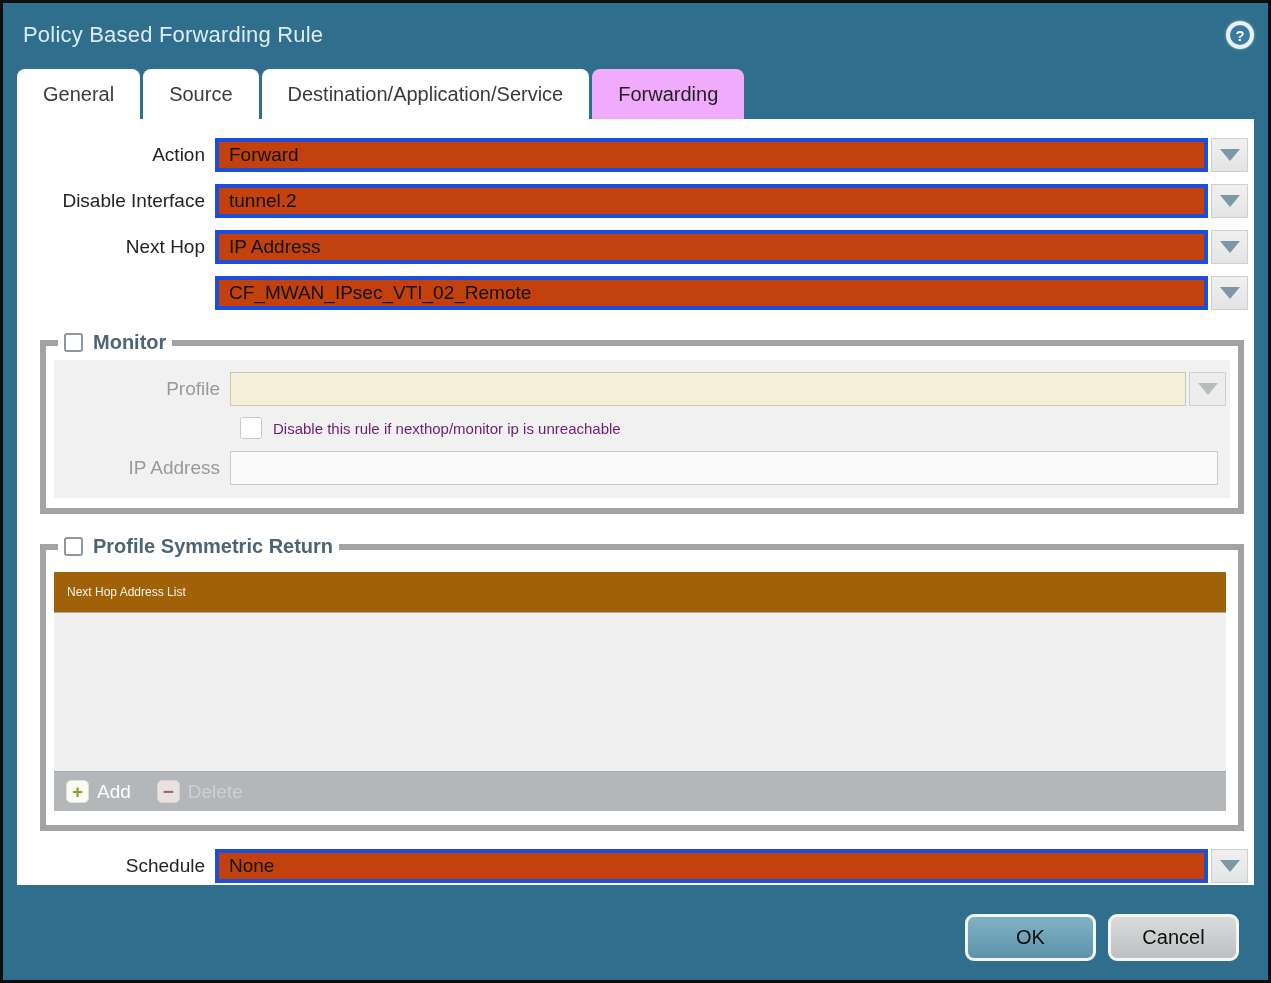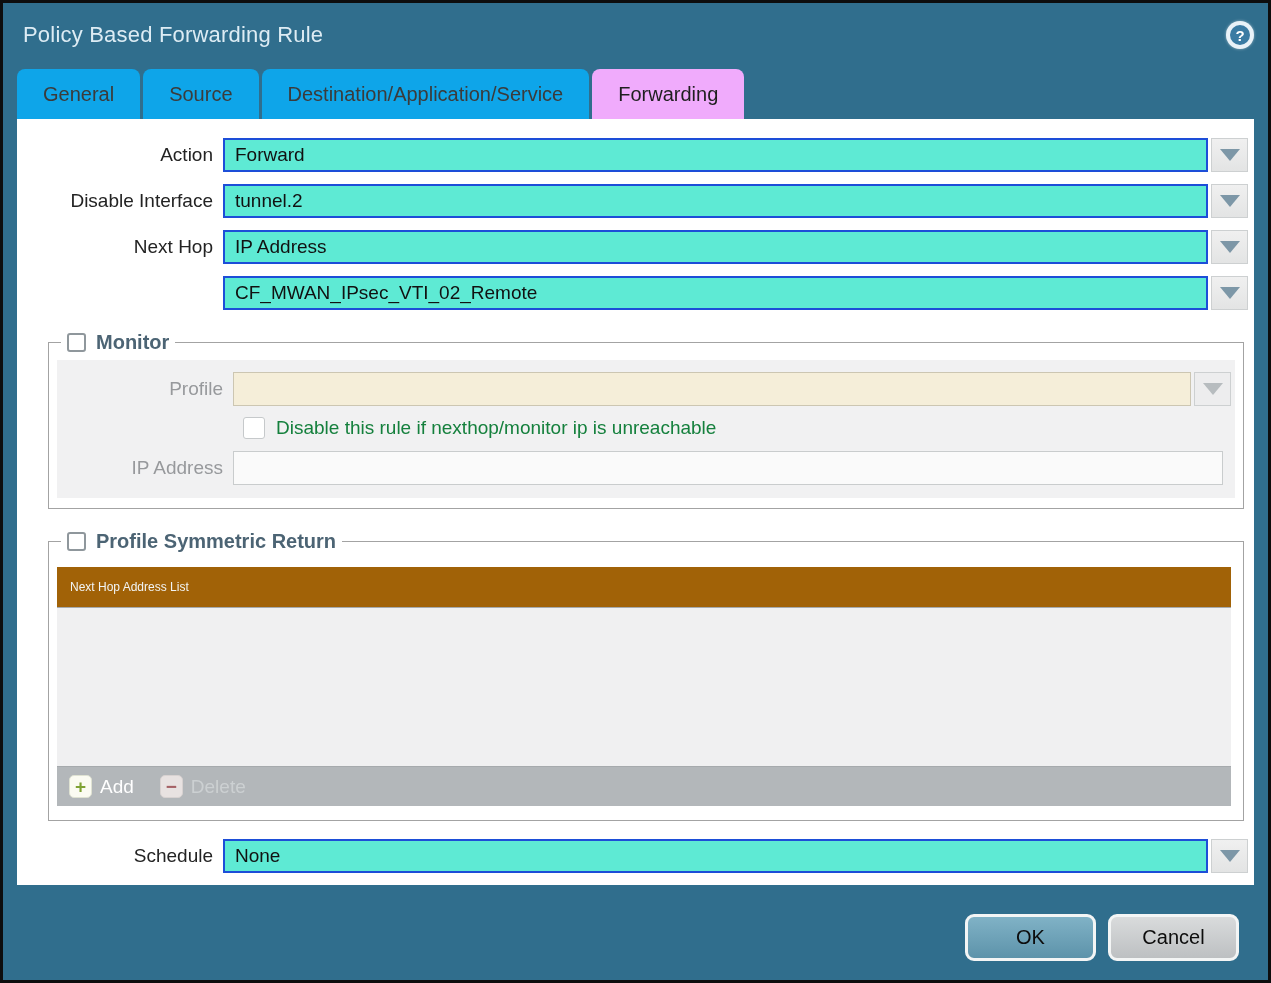--- a/index.html
+++ b/index.html
@@ -35,43 +35,43 @@
     display:flex; align-items:center; justify-content:center;
   }
 
   
   .tabbar {
     flex:0 0 auto; height:52px;
     display:flex; gap:3px; align-items:flex-end;
     padding-left:14px;
   }
   .tab {
-    background:#0ea5e9; color:#3b3b3b;
+    background:#ffffff; color:#3b3b3b;
     font-size:20px; height:50px; line-height:50px;
     padding:0 26px; border-radius:8px 8px 0 0;
     white-space:nowrap; cursor:pointer;
   }
   .tab.active { background:#f0abfc; color:#1f1f1f; }
 
   
   .content {
     background:#ffffff;
     margin:0 14px; flex:0 0 766px;
-    padding:19px 6px 0 8px;
+    padding:19px 6px 0 0;
     overflow:hidden;
   }
   .field-row { display:flex; align-items:center; margin-bottom:12px; }
   .field-label {
     width:198px; flex:0 0 198px; text-align:right;
     padding-right:10px; font-size:19px; color:#232323;
   }
   .field-control { flex:1; display:flex; align-items:center; }
   .text-input {
     flex:1; height:34px;
-    border:2px solid #1d4ed8; background:#5eead4;
+    border:4px solid #1d4ed8; background:#c2410c;
     font-size:19px; color:#111; padding:0 10px;
     font-family:"Liberation Sans", sans-serif;
     outline:none; min-width:0;
   }
   .dd-btn {
     width:37px; height:34px; margin-left:3px; flex:0 0 37px;
     background:linear-gradient(#f0f0f0,#e3e4e4);
     border:1px solid #cdd0d1;
     display:flex; align-items:center; justify-content:center;
     cursor:pointer;
@@ -80,21 +80,21 @@
     width:0; height:0;
     border-left:10px solid transparent;
     border-right:10px solid transparent;
     border-top:12px solid #7d97a7;
   }
   .dd-btn.disabled { background:#ededee; }
   .dd-btn.disabled .dd-tri { border-top-color:#b7bcbf; }
 
   
   fieldset {
-    border:1px solid #a3a3a3;
+    border:6px solid #a3a3a3;
     margin:21px 4px 0 23px;
     padding:6px 8px 10px 8px;
   }
   legend {
     display:flex; align-items:center; gap:10px;
     font-weight:bold; color:#4c6474; font-size:20px;
     padding:0 6px; margin-left:4px;
   }
   .cb {
     width:19px; height:19px; flex:0 0 19px;
@@ -108,21 +108,21 @@
 
   .monitor-panel { background:#f1f1f2; padding:12px 4px 13px 0; }
   .monitor-panel .field-label { width:176px; flex:0 0 176px; color:#97999c; }
   .cream-input {
     background:#f5eed9; border:1px solid #ccc6b2;
   }
   .plain-input {
     background:#fafafa; border:1px solid #c9cccd;
   }
   .cbrow { display:flex; align-items:center; gap:11px; margin:11px 0 12px 186px; }
-  .cbrow-label { font-size:19px; color:#15803d; }
+  .cbrow-label { font-size:15px; color:#701a75; }
   .monitor-panel .field-row { margin-bottom:0; }
   .monitor-panel .row-profile { margin-bottom:0; }
 
   
   .sym-fieldset { padding:14px 12px 14px 8px; }
   .table-header {
     height:41px; background:#a16207;
     display:flex; align-items:center; padding-left:13px;
     color:#f2f4f4; font-size:12px;
     border-bottom:1px solid #a6aaad;

